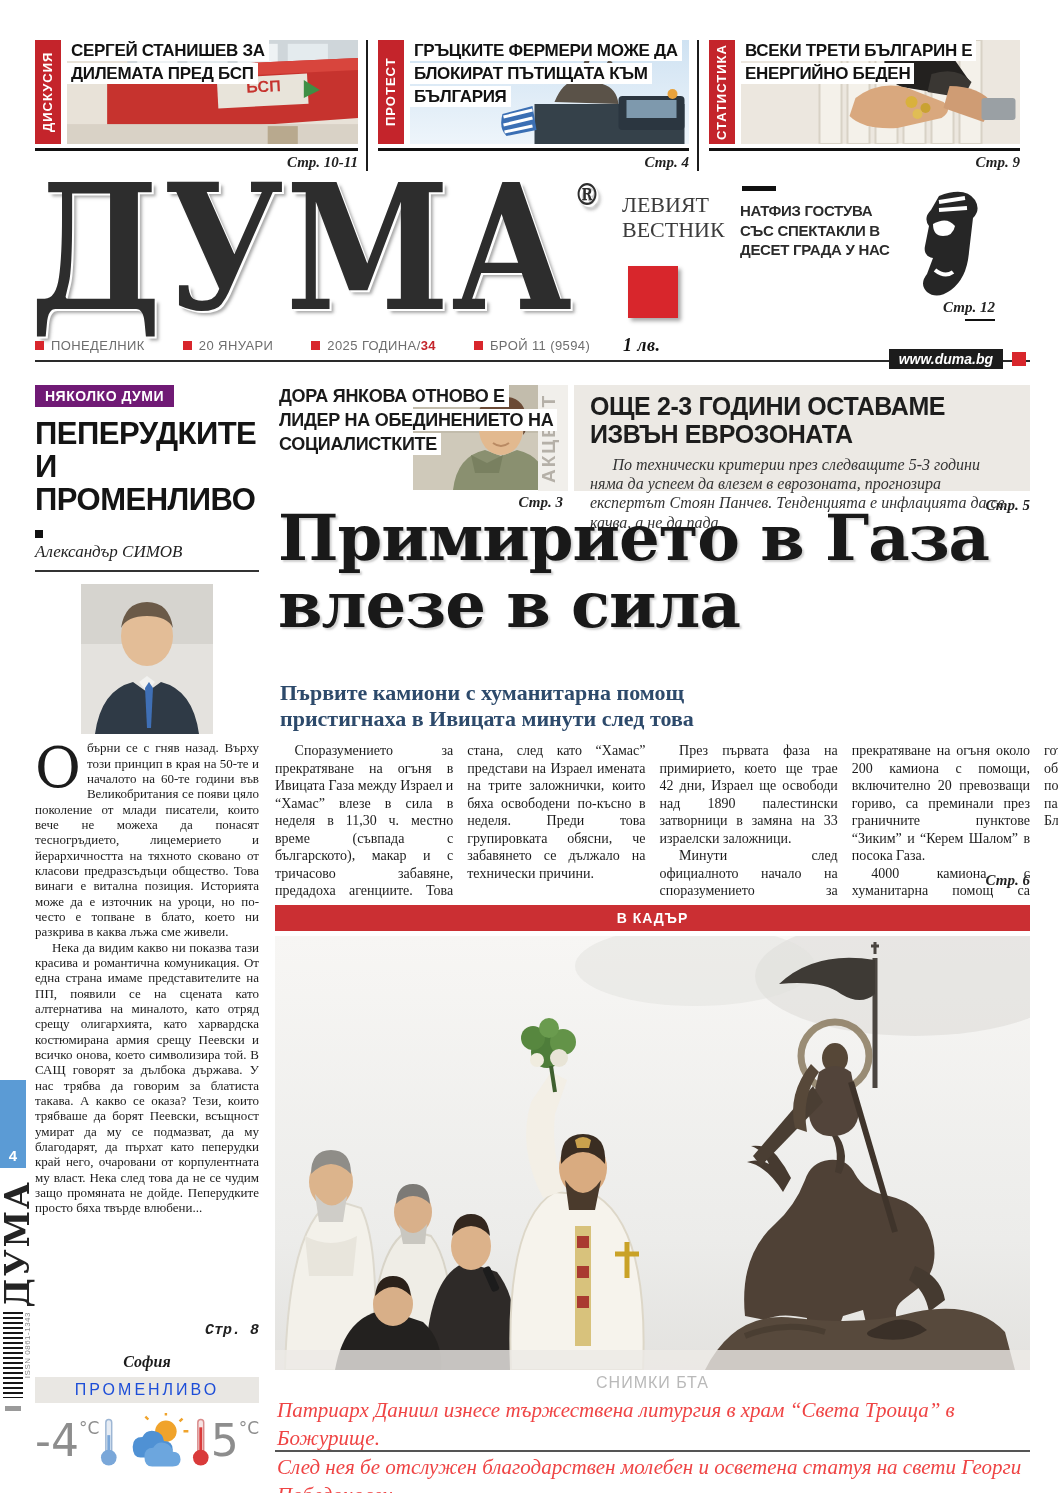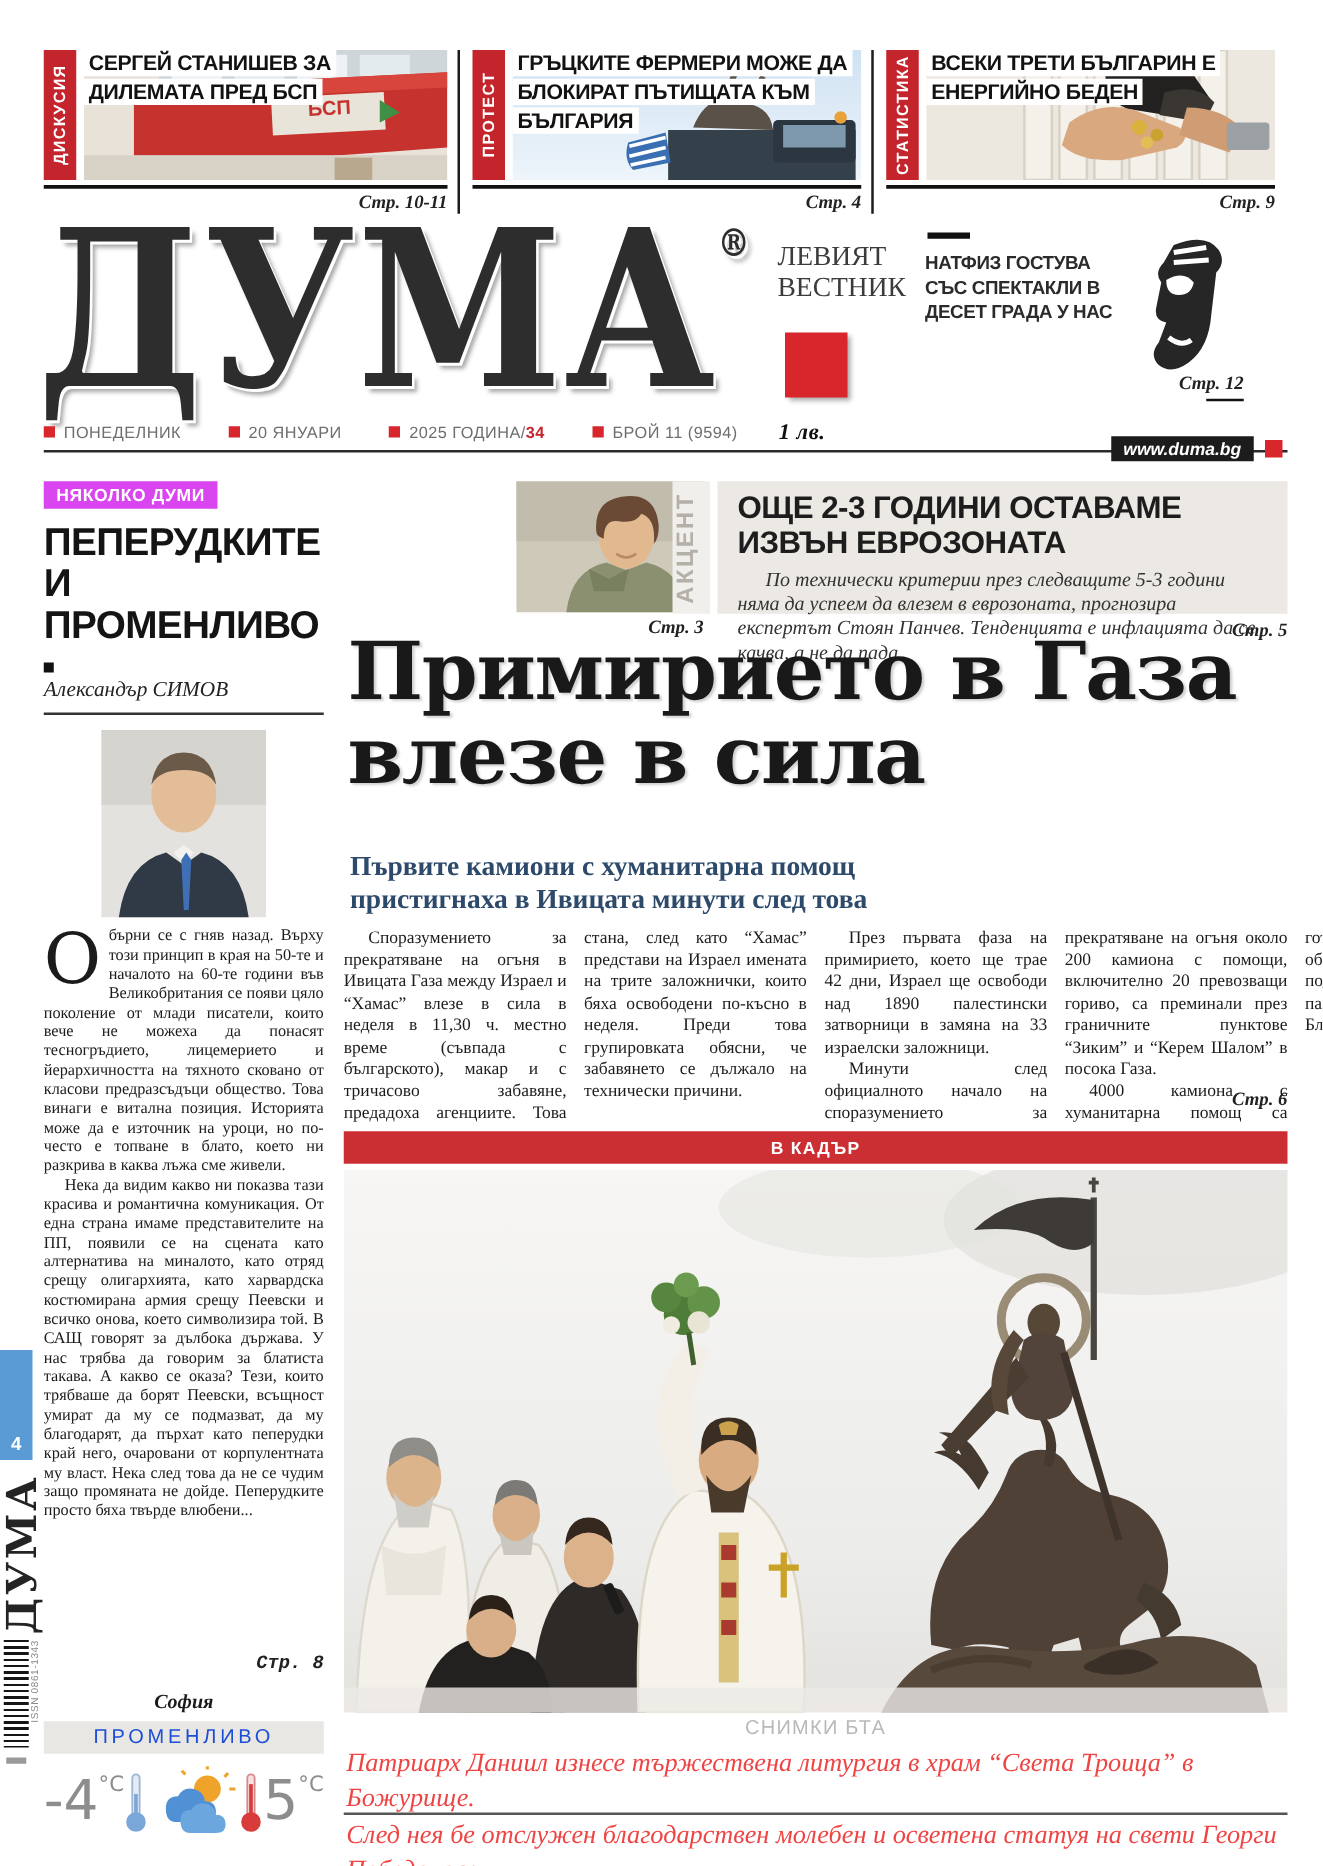--- a/index.html
+++ b/index.html
@@ -52,21 +52,21 @@
   .dl-price { position:absolute; left:588px; top:-3px; font-family:"Liberation Serif",serif; font-style:italic;
               font-weight:700; font-size:18px; color:#111; }
   .mast-rule { position:absolute; left:35px; top:360px; width:995px; border-top:2px solid #2a2a2a; }
   .www-box { position:absolute; right:55px; top:349px; background:#1c1c1c; color:#fff;
              font-family:"Liberation Sans",sans-serif; font-weight:700; font-style:italic; font-size:14px;
              padding:2px 10px; }
   .www-sq { position:absolute; right:32px; top:352px; width:14px; height:14px; background:#d8262c; }
 
   
   .opinion { position:absolute; left:35px; top:385px; width:224px; }
-  .rubric { display:inline-block; background:#d946ef; color:#fff; font-family:"Liberation Sans",sans-serif;
+  .rubric { display:inline-block; background:#701a75; color:#fff; font-family:"Liberation Sans",sans-serif;
             font-weight:700; font-size:14px; padding:3px 10px; letter-spacing:.5px; }
   .op-title { font-size:31px; line-height:1.07; color:#141414; margin-top:10px; letter-spacing:-0.5px; }
   .op-bullet { width:8px; height:8px; background:#111; margin-top:14px; }
   .op-author { font-size:17px; margin-top:4px; color:#222; }
   .op-rule { border-top:2px solid #333; margin-top:8px; }
   .op-photo { display:block; margin:12px auto 6px auto; }
   .op-body { font-size:13px; line-height:1.18; text-align:justify; color:#1b1b1b; height:578px; overflow:hidden; }
   .op-body p { text-indent:1.3em; }
   .op-body p.first { text-indent:0; }
   .dropcap { float:left; font-family:"DejaVu Serif",serif; font-size:56px; line-height:.85; padding:4px 6px 0 0; }
@@ -323,20 +323,21 @@
     <div class="yk-main">
       <svg class="yk-photo" width="150" height="105" viewBox="0 0 150 105">
         <rect width="150" height="105" fill="#cfc9ba"></rect>
         <rect x="0" y="0" width="150" height="48" fill="#c2bcac"></rect>
         <path d="M40 105 q4 -34 32 -40 l16 6 16 -6 q28 6 34 40 z" fill="#8a9070"></path>
         <path d="M58 70 l16 8 16 -8 -4 18 -24 0 z" fill="#798060"></path>
         <ellipse cx="88" cy="44" rx="22" ry="26" fill="#e2b98f"></ellipse>
         <path d="M64 40 q-2 -26 24 -28 q24 -2 26 24 q0 10 -4 14 q2 -20 -10 -24 q-4 8 -18 6 q-12 -2 -12 14 q-6 -2 -6 -6z" fill="#6b4a35"></path>
         <path d="M80 58 q8 6 16 0" stroke="#b98a63" stroke-width="2" fill="none"></path>
       </svg>
+      <span class="yk-title cond">ДОРА ЯНКОВА ОТНОВО Е ЛИДЕР НА ОБЕДИНЕНИЕТО НА СОЦИАЛИСТКИТЕ</span>
     </div>
     <div class="yk-page pageref">Стр. 3</div>
   </div>
 
   <div class="akcent-label">АКЦЕНТ</div>
   <div class="akcent-box">
     <div class="ak-title cond">ОЩЕ 2-3 ГОДИНИ ОСТАВАМЕ ИЗВЪН ЕВРОЗОНАТА</div>
     <div class="ak-text">По технически критерии през следващите 5-3 години няма да успеем да влезем в еврозоната, прогнозира експертът Стоян Панчев. Тенденцията е инфлацията да се качва, а не да пада.</div>
   </div>
   <div class="ak-page pageref">Стр. 5</div>

